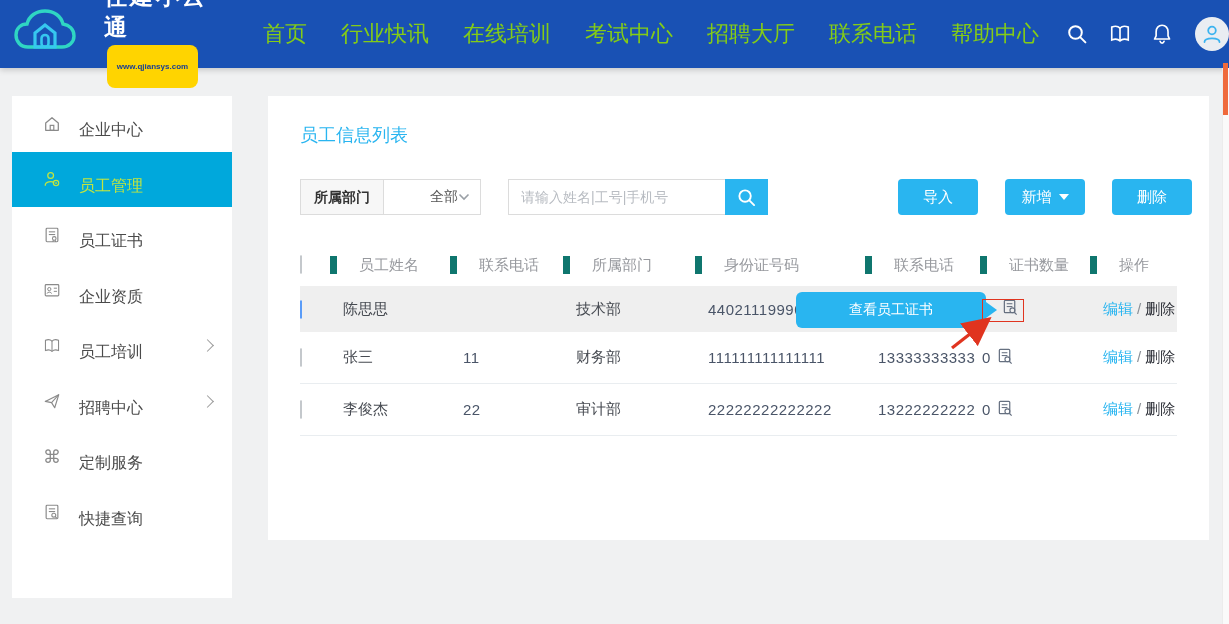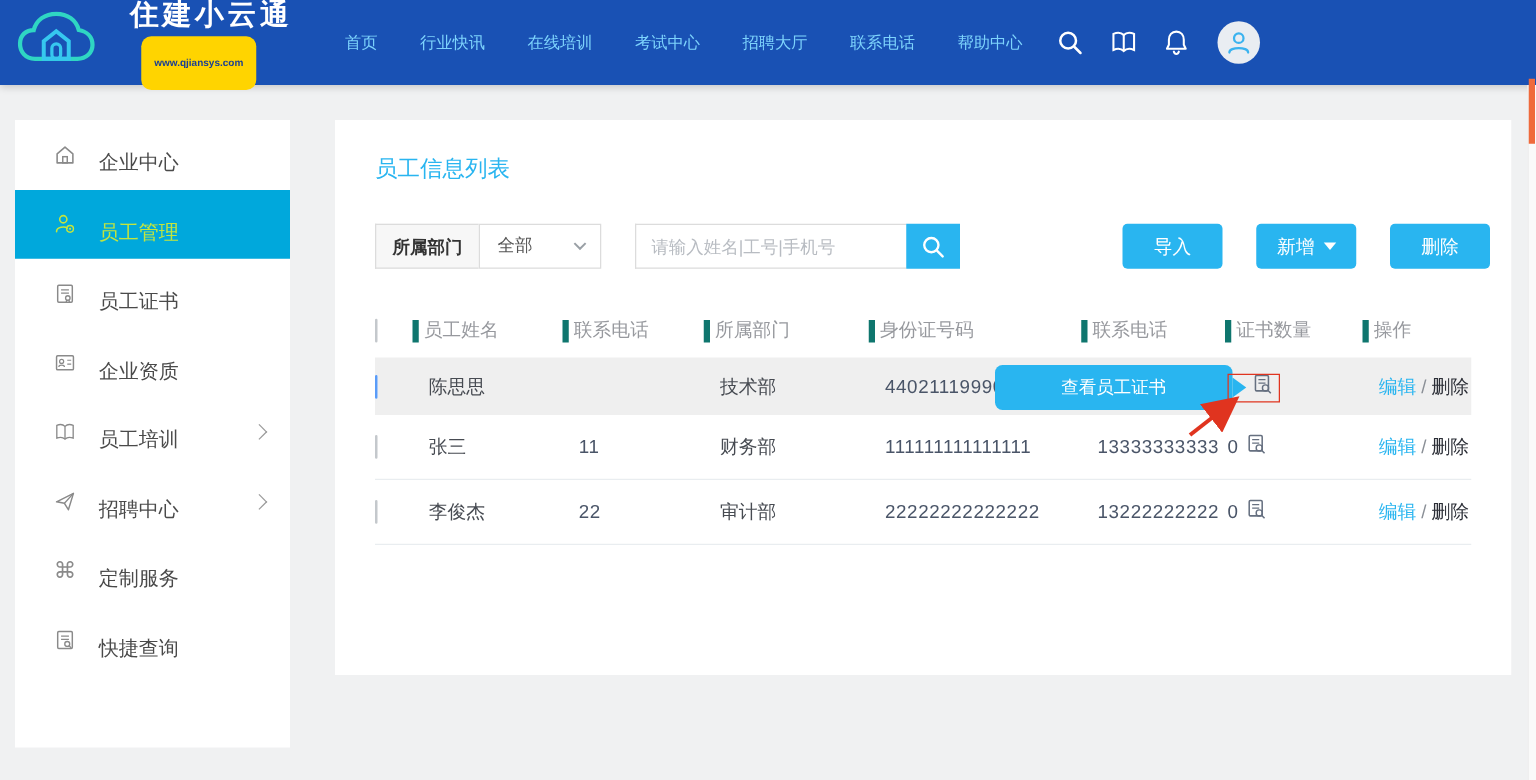--- a/index.html
+++ b/index.html
@@ -9,21 +9,21 @@
   
   .nav { position:absolute; left:0; top:0; width:1229px; height:68px;
     background:#1951b4; display:flex; align-items:center;
     box-shadow:0 2px 6px rgba(0,0,0,.18); z-index:5; }
   .logo { display:flex; align-items:center; margin-left:14px; }
   .logo-text { margin-left:8px; display:flex; flex-direction:column; align-items:center; }
   .logo-title { color:#fff; font-size:23px; font-weight:bold; letter-spacing:3px;margin-left:20px; }
   .logo-pill { background:#ffd400; color:#1a3f93; font-size:8px; font-weight:bold;
     border-radius:8px; padding:17px 10px; margin-top:2px; }
   .nav-menu { display:flex; gap:34px; margin-left:42px; }
-  .nav-item { color:#7dd3fc; font-size:13px; cursor:pointer; white-space:nowrap; }
+  .nav-item { color:#84cc16; font-size:22px; cursor:pointer; white-space:nowrap; }
   .nav-icons { display:flex; align-items:center; gap:21px; margin-left:27px; }
   .nav-icon { width:22px; height:22px; display:flex; cursor:pointer; }
   .avatar { width:34px; height:34px; border-radius:50%; background:#e9edf2;
     display:flex; align-items:center; justify-content:center; cursor:pointer; }
   .vip { position:absolute; right:13px; top:0; width:88px; height:68px;
     background:#ffd400; display:flex; flex-direction:column; align-items:center;
     justify-content:center; cursor:pointer; }
   .vip-line1 { font-size:24px; color:#1c2430; letter-spacing:1px; }
   .vip-line2 { font-size:14px; color:#1c2430; margin-top:1px; }
 
@@ -51,21 +51,21 @@
     background:#fff; }
   .page-title { position:absolute; left:32px; top:27px; font-size:18px; color:#29b5f0; }
 
   .filter-row { position:absolute; left:32px; right:17px; top:83px; height:36px;
     display:flex; align-items:center; }
   .dept-label { height:36px; line-height:34px; padding:0 13px; background:#f7f7f7;
     border:1px solid #dcdcdc; border-right:none; font-size:14px; font-weight:bold;
     color:#333; }
   .dept-select { height:36px; width:98px; border:1px solid #dcdcdc; background:#fff;
     display:flex; align-items:center; padding:0 10px 0 14px; font-size:14px;
-    color:#555; cursor:pointer; }
+    color:#555; cursor:pointer;text-align:right; }
   .dept-select .sel-val { flex:1; }
   .search-wrap { display:flex; margin-left:27px; }
   .search-input { width:217px; height:36px; border:1px solid #dcdcdc; border-right:none;
     padding:0 12px; font-size:14px; color:#555; outline:none;
     font-family:"Liberation Sans","DejaVu Sans",sans-serif; }
   .search-input::placeholder { color:#b8bcc2; }
   .search-btn { width:43px; height:36px; background:#29b5f0; border:none;
     display:flex; align-items:center; justify-content:center; cursor:pointer; }
   .btn-group { margin-left:auto; display:flex; gap:27px; }
   .btn { min-width:80px; height:36px; background:#29b5f0; color:#fff; border:none;
@@ -74,21 +74,21 @@
     font-family:"Liberation Sans","DejaVu Sans",sans-serif; }
   .caret-down { width:0; height:0; border-left:5px solid transparent;
     border-right:5px solid transparent; border-top:6px solid #fff; }
 
   
   .table { position:absolute; left:32px; right:32px; top:148px; }
   .t-row { display:grid;
     grid-template-columns:30px 120px 113px 132px 170px 115px 110px 1fr;
     align-items:center; }
   .t-head { height:42px; color:#97999e; font-size:15px; }
-  .t-head .t-cell { border-left:5px solid #0f766e; padding-left:4px; line-height:18px; }
+  .t-head .t-cell { border-left:7px solid #0f766e; padding-left:22px; line-height:18px; }
   .t-head .t-cell.first { border-left:none; padding-left:0; }
   .t-body-row { height:52px; font-size:15px; color:#474b52;
     border-bottom:1px solid #e9edf0; }
   .t-body-row .t-cell { padding-left:13px; }
   .t-body-row.hl { height:46px; background:#efefef; border-bottom:none; }
   .num { color:#4a5568; letter-spacing:.5px; }
   .checkbox { width:17px; height:17px; border:1px solid #c4c8cc; border-radius:2px;
     background:#fff; cursor:pointer; }
   .checkbox.blue { border-color:#5a9cf8; }
   .cert-cell { display:flex; align-items:center; gap:6px; }

